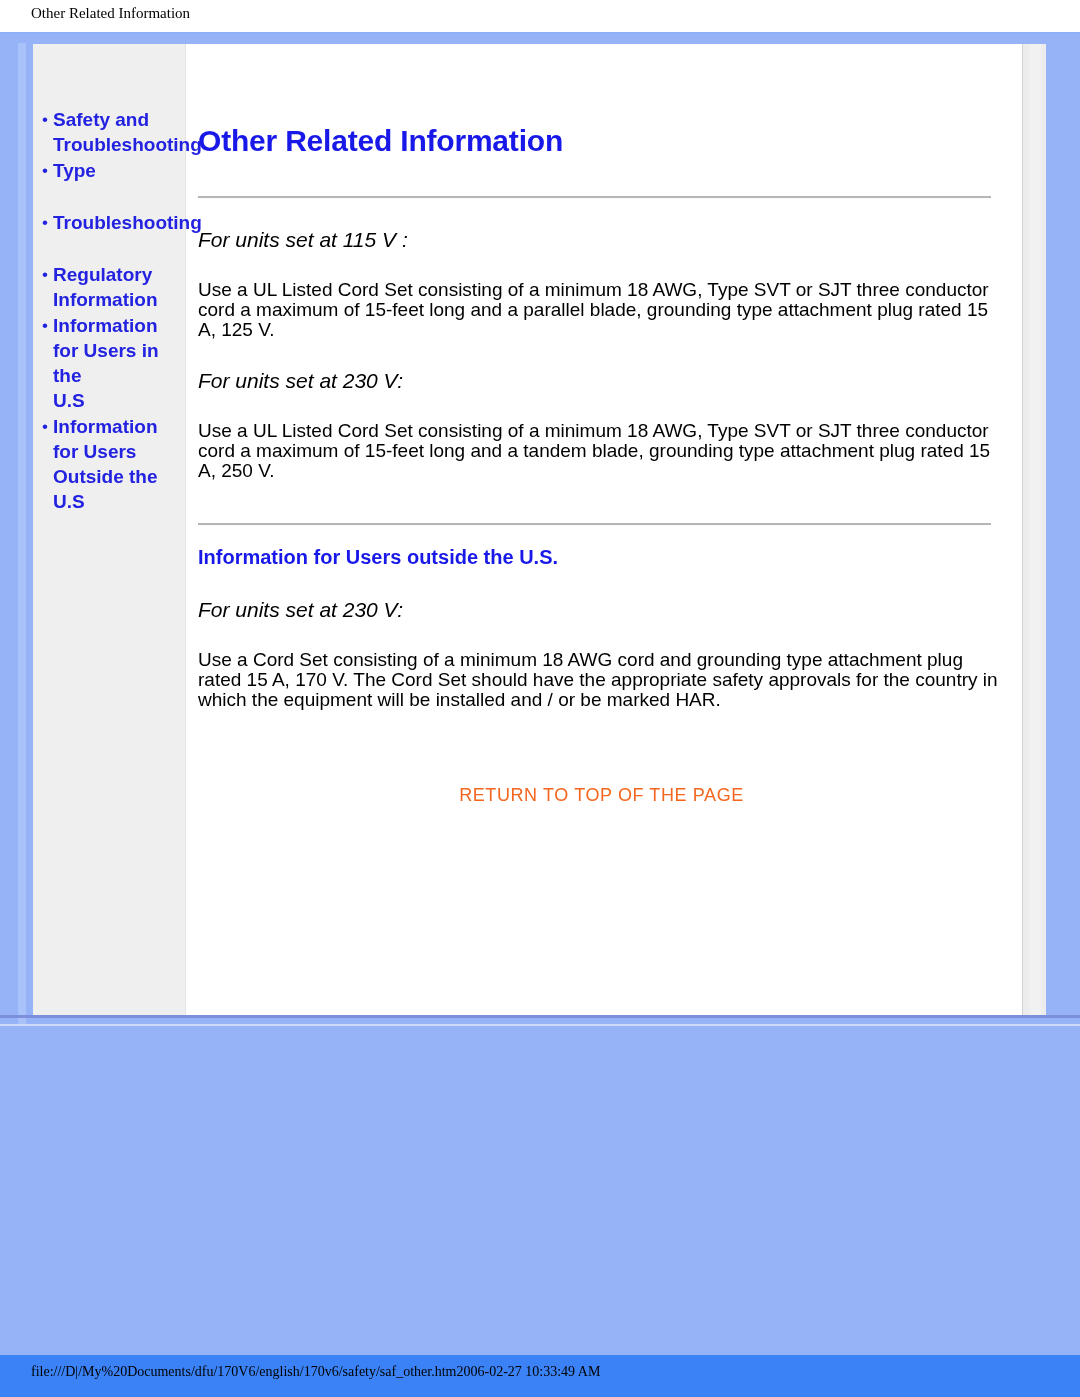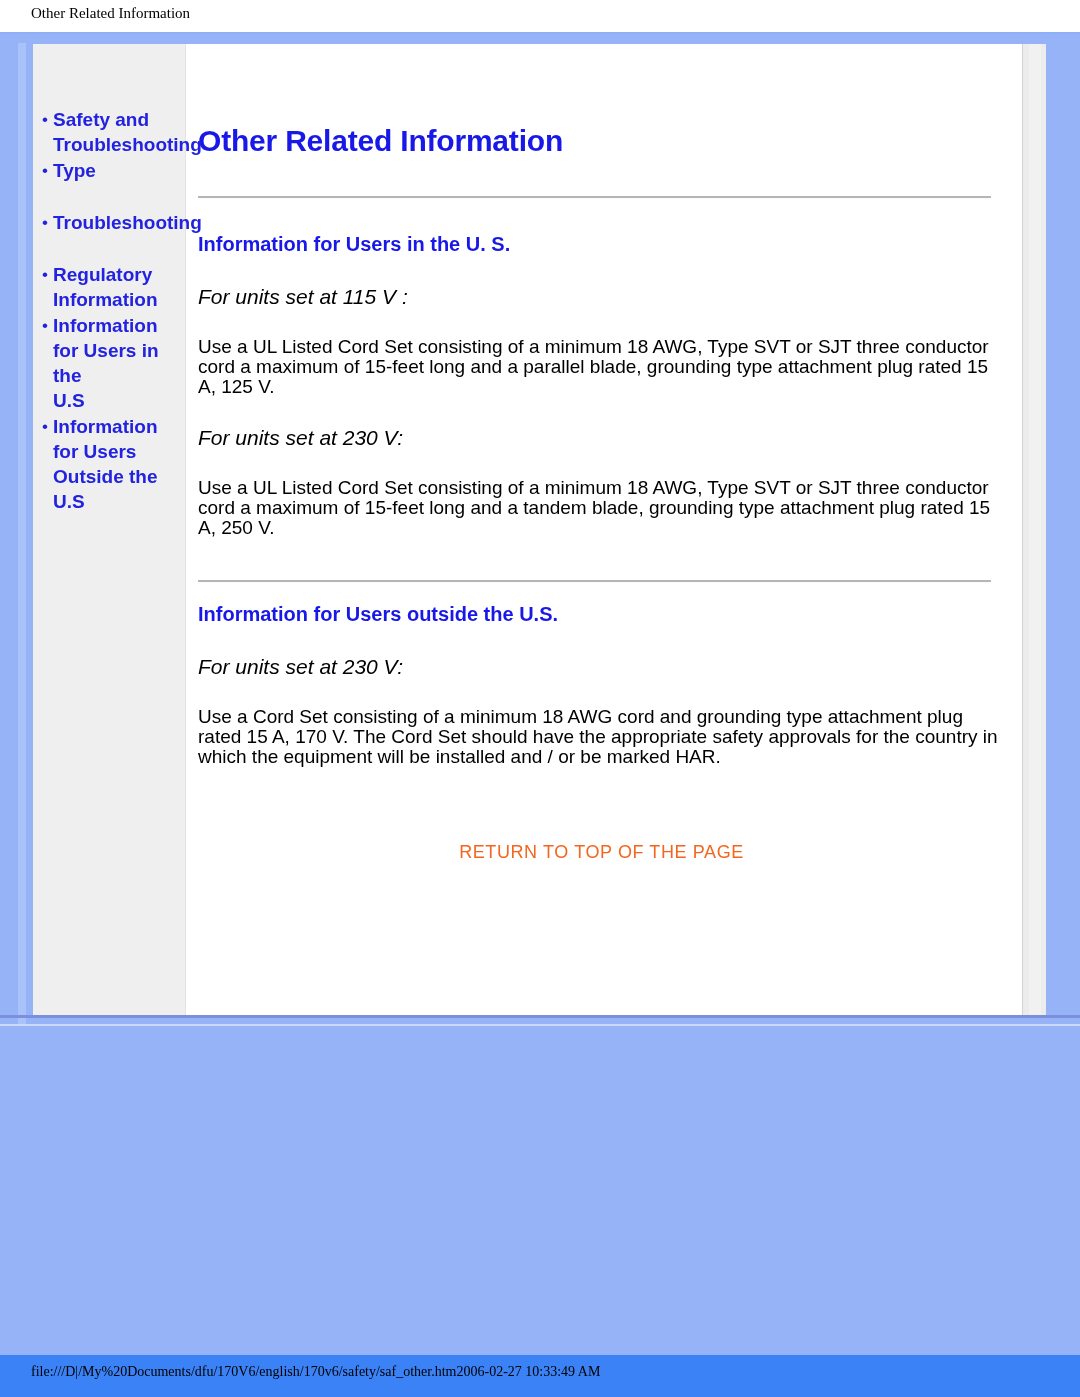--- a/index.html
+++ b/index.html
@@ -313,21 +313,20 @@
 
         </div>
       </div>
 
       <div class="content">
 
         <h1 class="doc-title">Other Related Information</h1>
 
         <hr class="rule">
 
-        <h2 class="section-title">Information for Users in the U. S.</h2>
 
         <p class="subhead">For units set at 115 V :</p>
         <p class="body">Use a UL Listed Cord Set consisting of a minimum 18 AWG, Type SVT or SJT three conductor cord a maximum of 15-feet long and a parallel blade, grounding type attachment plug rated 15 A, 125 V.</p>
 
         <p class="subhead">For units set at 230 V:</p>
         <p class="body">Use a UL Listed Cord Set consisting of a minimum 18 AWG, Type SVT or SJT three conductor cord a maximum of 15-feet long and a tandem blade, grounding type attachment plug rated 15 A, 250 V.</p>
 
         <hr class="rule second">
 
         <h2 class="section-title second">Information for Users outside the U.S.</h2>

